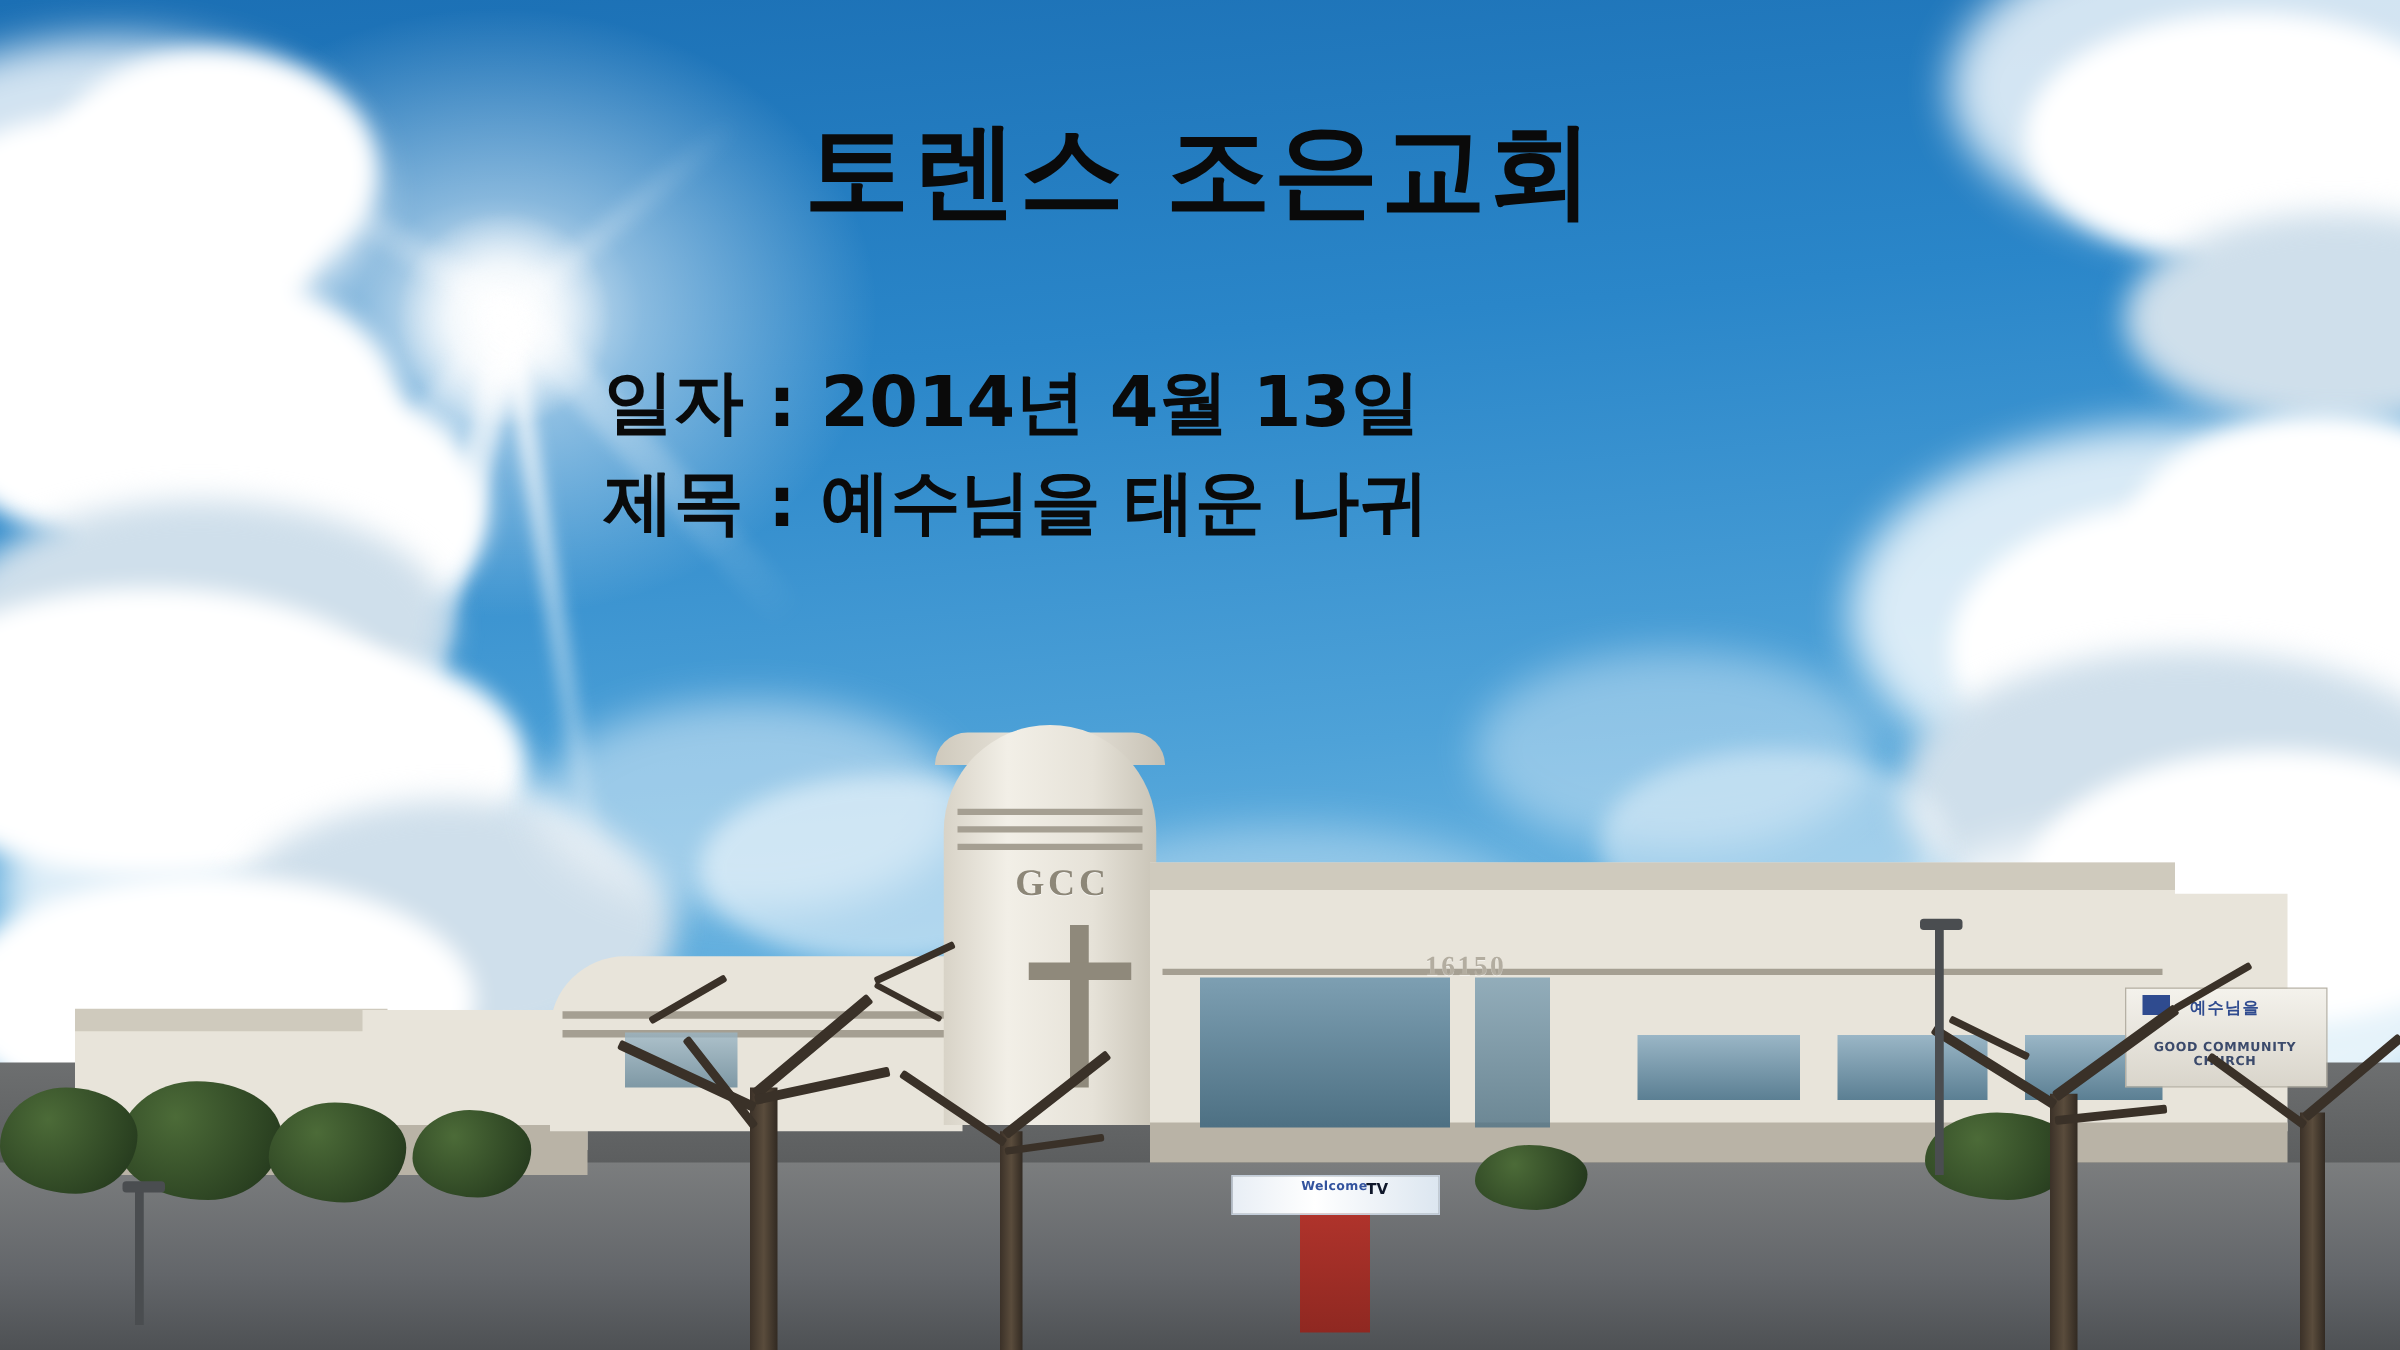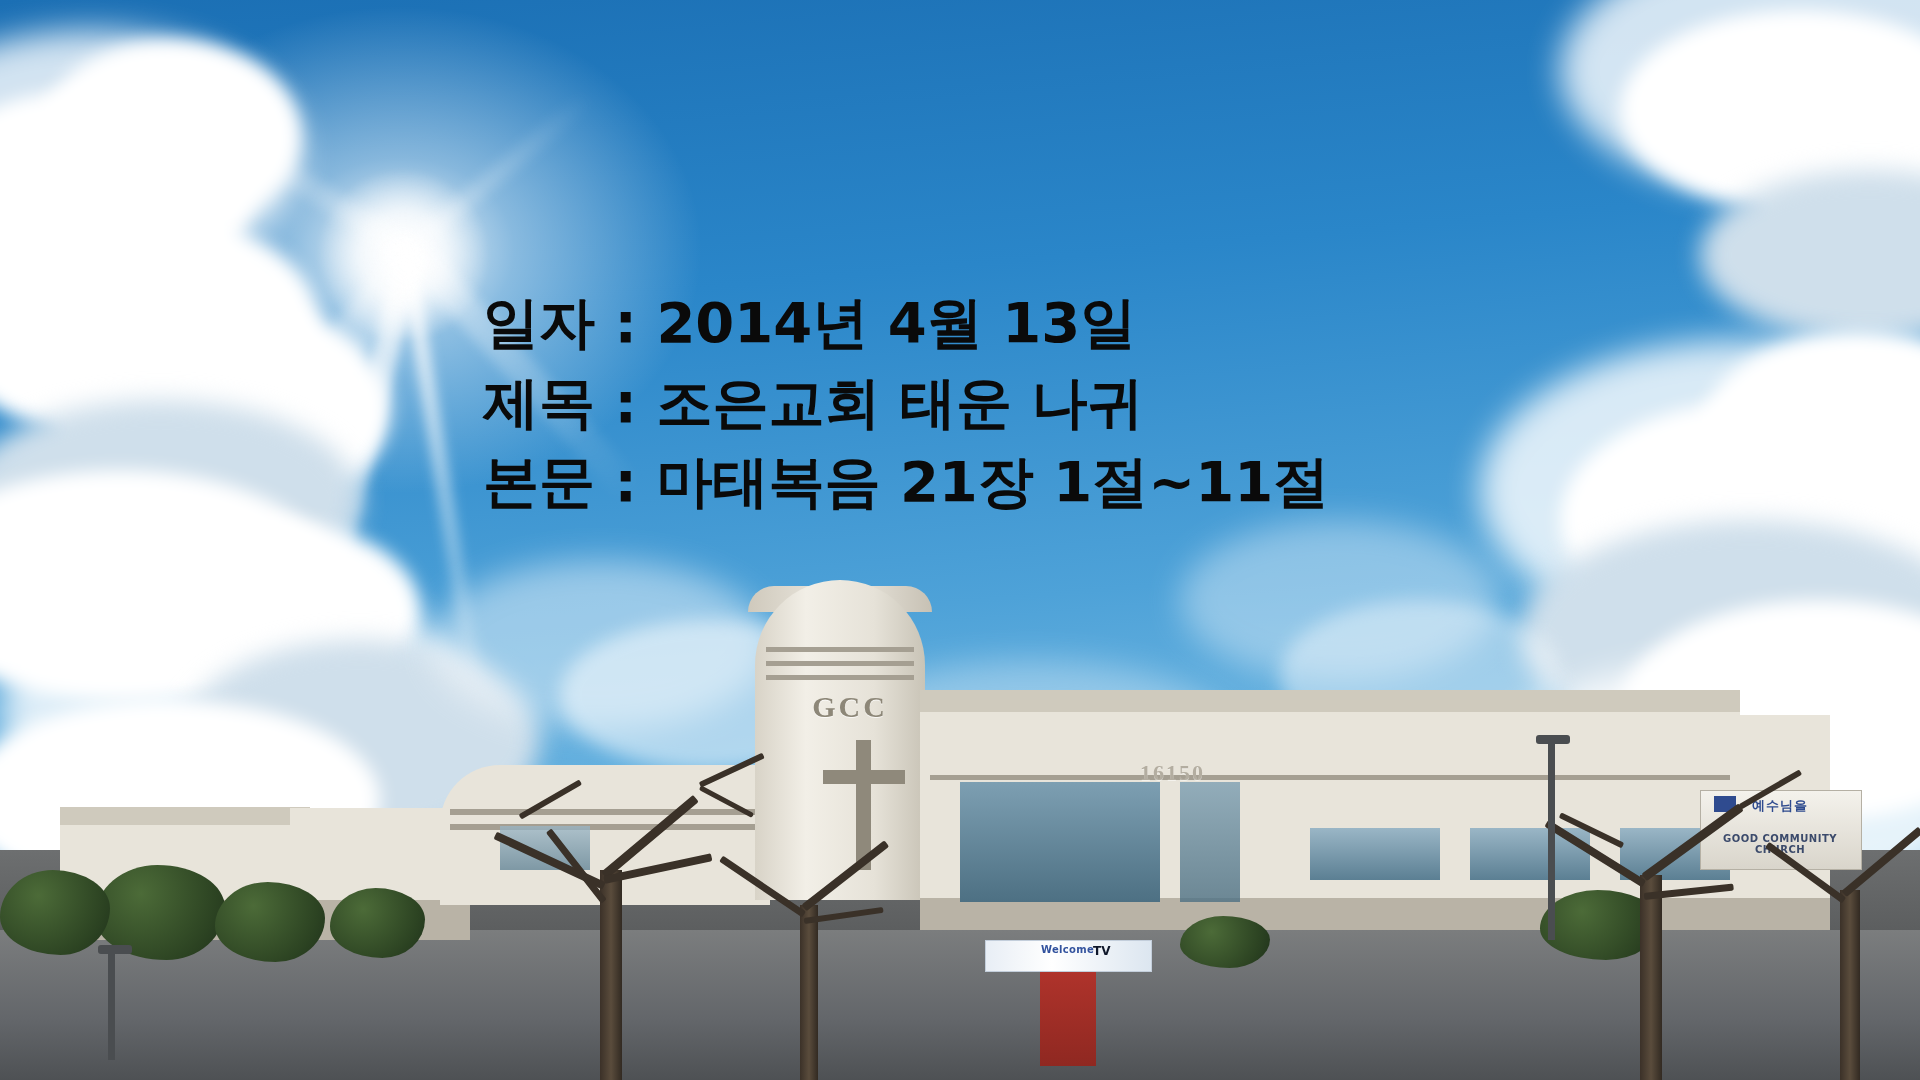--- a/index.html
+++ b/index.html
@@ -237,20 +237,20 @@
     <div>
       <div class="lamp-p" style="left:1548px;bottom:140px;height:200px;"></div>
       <div class="lamp-h" style="left:1536px;bottom:336px;"></div>
     </div>
     <div>
       <div class="lamp-p" style="left:108px;bottom:20px;height:110px;"></div>
       <div class="lamp-h" style="left:98px;bottom:126px;"></div>
     </div>
   </div>
 
+  <div class="title">토렌스 조은교회</div>
 
   <div class="lines">
     <div>일자 : 2014년 4월 13일</div>
-    <div>제목 : 조은교회 태운 나귀</div>
-    <div>본문 : 마태복음 21장 1절~11절</div>
+    <div>제목 : 예수님을 태운 나귀</div>
   </div>
 
 </div>
 
 </body></html>

